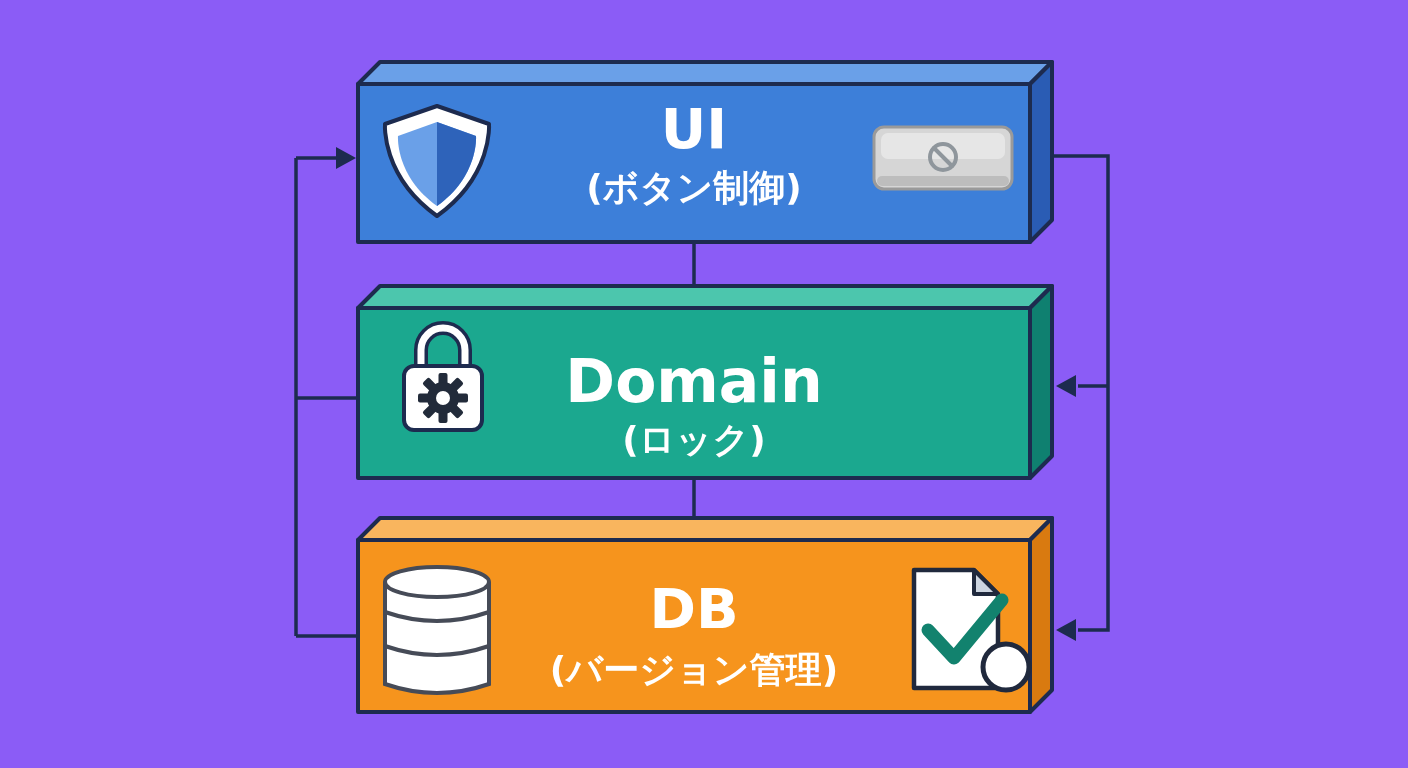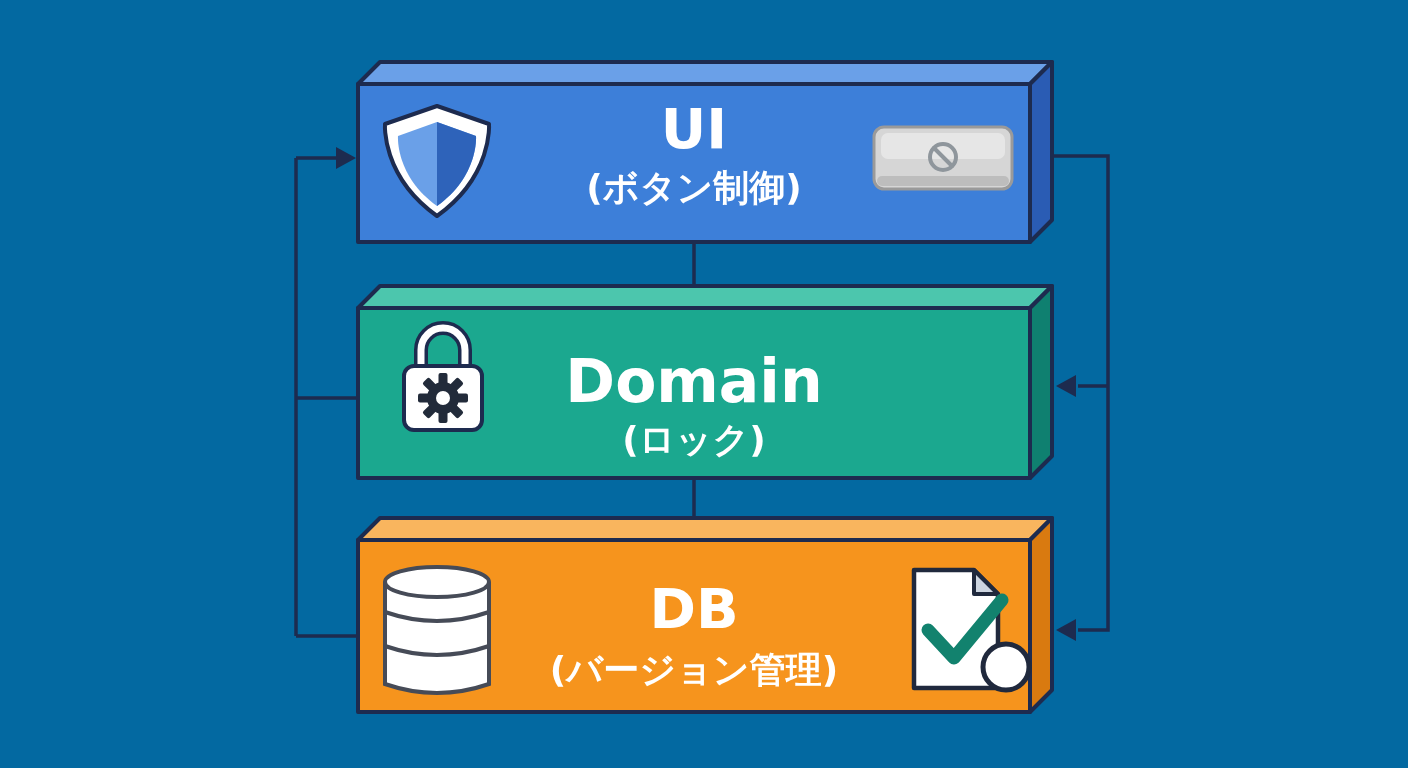--- a/index.html
+++ b/index.html
@@ -6,21 +6,21 @@
     margin: 0;
     padding: 0;
     background: #faf9f6;
     font-family: "DejaVu Sans", "Liberation Sans", sans-serif;
   }
   #stage {
     position: relative;
     width: 1408px;
     height: 768px;
     overflow: hidden;
-    background: #0369a1;
+    background: #8b5cf6;
     text-align: right;
   }
   svg { display: block; }
   .ln {
     stroke: #1d2b4f;
     stroke-width: 3.5;
     fill: none;
   }
   .arrowhead { fill: #1d2b4f; stroke: none; }
   .face {

